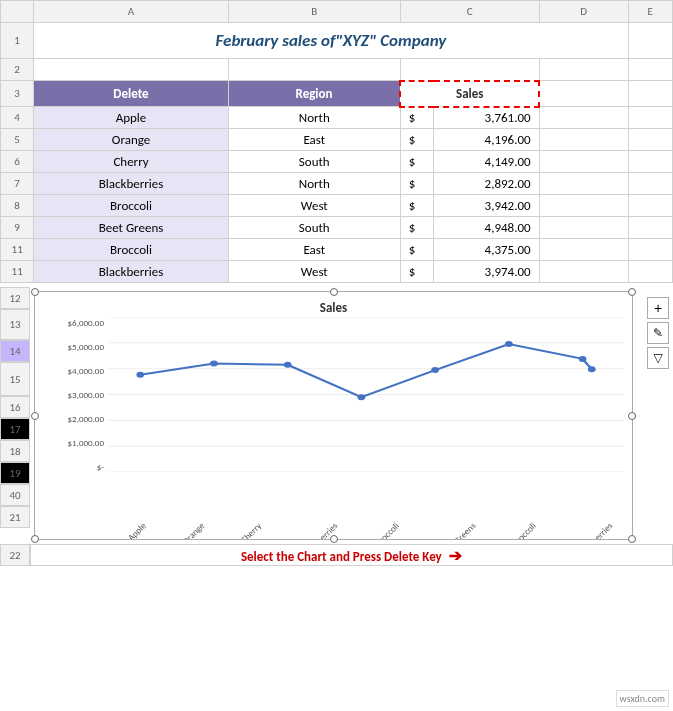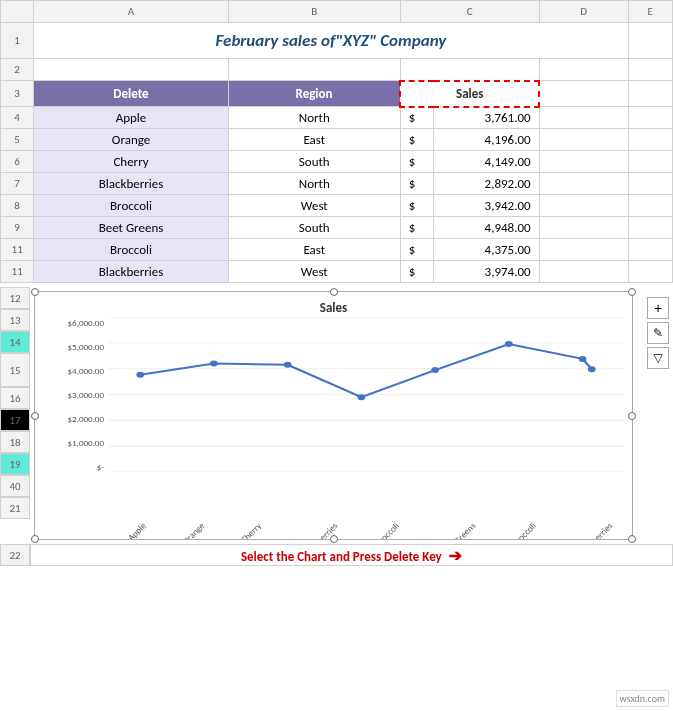--- a/index.html
+++ b/index.html
@@ -238,27 +238,27 @@
         <td class="cell-empty" style="border:1px solid #d0d0d0;"></td>
         <td class="cell-empty" style="border:1px solid #d0d0d0;"></td>
       </tr>
     </tbody>
   </table>
 
   <div style="position:relative; margin: 4px 0 0 0; display:flex;">
 
     <div style="width:30px; flex-shrink:0;">
       <div style="height:22px; border:1px solid #d0d0d0; background:#f2f2f2; text-align:center; font-size:11px; color:#666; display:flex; align-items:center; justify-content:center;">12</div>
-      <div style="height:22px; border:1px solid #d0d0d0; background:#f2f2f2; text-align:center; font-size:11px; color:#666; display:flex; align-items:center; justify-content:center;">13</div>
-      <div style="height:22px; border:1px solid #d0d0d0; background:#5eead4; text-align:center; font-size:11px; color:#666; display:flex; align-items:center; justify-content:center;">14</div>
+      <div style="height:31px; border:1px solid #d0d0d0; background:#f2f2f2; text-align:center; font-size:11px; color:#666; display:flex; align-items:center; justify-content:center;">13</div>
+      <div style="height:22px; border:1px solid #d0d0d0; background:#c4b5fd; text-align:center; font-size:11px; color:#666; display:flex; align-items:center; justify-content:center;">14</div>
       <div style="height:34px; border:1px solid #d0d0d0; background:#f2f2f2; text-align:center; font-size:11px; color:#666; display:flex; align-items:center; justify-content:center;">15</div>
       <div style="height:22px; border:1px solid #d0d0d0; background:#f2f2f2; text-align:center; font-size:11px; color:#666; display:flex; align-items:center; justify-content:center;">16</div>
       <div style="height:22px; border:1px solid #d0d0d0; background:#000000; text-align:center; font-size:11px; color:#666; display:flex; align-items:center; justify-content:center;">17</div>
       <div style="height:22px; border:1px solid #d0d0d0; background:#f2f2f2; text-align:center; font-size:11px; color:#666; display:flex; align-items:center; justify-content:center;">18</div>
-      <div style="height:22px; border:1px solid #d0d0d0; background:#5eead4; text-align:center; font-size:11px; color:#666; display:flex; align-items:center; justify-content:center;">19</div>
+      <div style="height:22px; border:1px solid #d0d0d0; background:#000000; text-align:center; font-size:11px; color:#666; display:flex; align-items:center; justify-content:center;">19</div>
       <div style="height:22px; border:1px solid #d0d0d0; background:#f2f2f2; text-align:center; font-size:11px; color:#666; display:flex; align-items:center; justify-content:center;">40</div>
       <div style="height:22px; border:1px solid #d0d0d0; background:#f2f2f2; text-align:center; font-size:11px; color:#666; display:flex; align-items:center; justify-content:center;">21</div>
     </div>
 
     <div style="flex:1; position:relative;">
       <div style="border:1px solid #aaa; background:#fff; margin: 4px 40px 4px 4px; position:relative;">
 
         <div style="width:8px;height:8px;border:1px solid #666;background:#fff;border-radius:50%;position:absolute;top:-4px;left:-4px;z-index:10;"></div>
         <div style="width:8px;height:8px;border:1px solid #666;background:#fff;border-radius:50%;position:absolute;top:-4px;right:-4px;z-index:10;"></div>
         <div style="width:8px;height:8px;border:1px solid #666;background:#fff;border-radius:50%;position:absolute;bottom:-4px;left:-4px;z-index:10;"></div>

